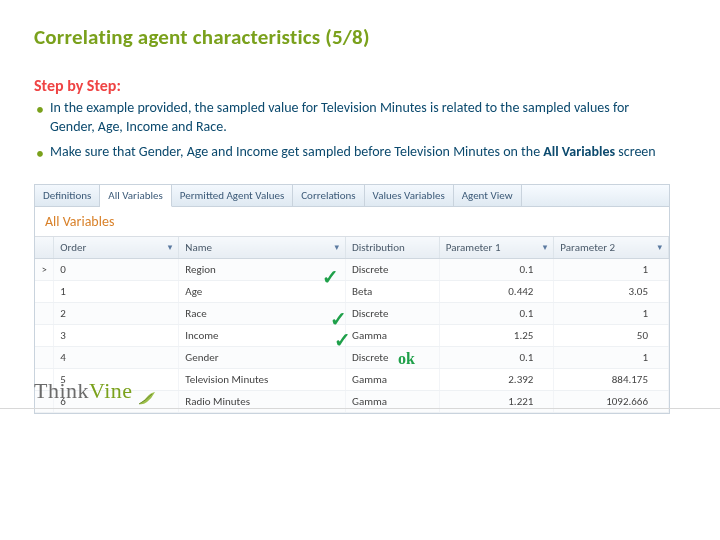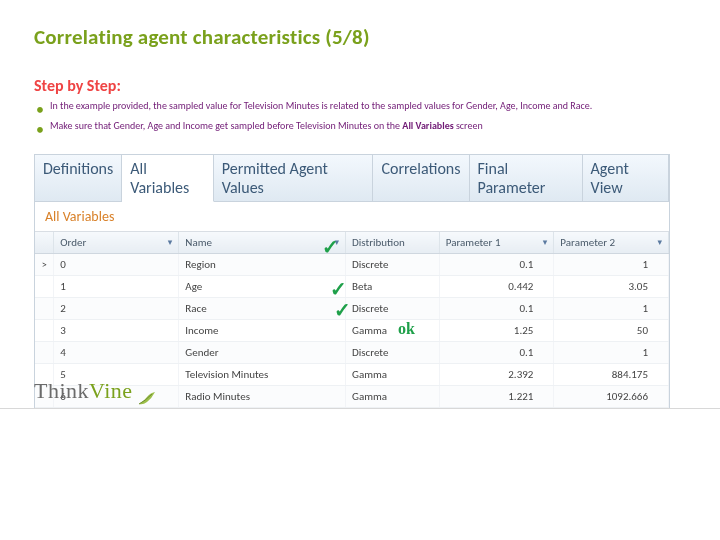--- a/index.html
+++ b/index.html
@@ -1,26 +1,26 @@
 <!DOCTYPE html>
 <html><head>
 <meta charset="utf-8">
 <style>
   * { box-sizing: border-box; margin: 0; padding: 0; }
   html, body { width: 720px; height: 540px; font-family: Calibri, "Segoe UI", Arial, sans-serif; background: #fff; color: #3d3d3d; }
   .slide { position: relative; width: 720px; height: 418px; padding: 24px 50px 0 34px; }
   .title { color: #7aa11c; font-size: 21px; font-weight: 600; letter-spacing: .2px; margin-bottom: 26px; }
   .step-label { font-weight: 700; font-size: 16px; margin-bottom: 4px; color: #ef4444; }
   ul.bullets { list-style: none; padding-left: 0; }
-  ul.bullets li { position: relative; padding-left: 16px; font-size: 10px; line-height: 1.35; color: #701a75; margin-bottom: 6px; }
+  ul.bullets li { position: relative; padding-left: 16px; font-size: 14px; line-height: 1.35; color: #0c4a6e; margin-bottom: 6px; }
   ul.bullets li::before { content: "•"; position: absolute; left: 2px; top: 0; color: #7aa11c; font-size: 16px; }
   .strong { font-weight: 700; }
 
   .panel { margin-top: 22px; border: 1px solid #c9d3dd; background: #eef2f6; width: 100%; }
-  .tabs { display: flex; align-items: stretch; background: linear-gradient(#f7fbff,#e3ecf4); border-bottom: 1px solid #c9d3dd; font-size: 16px; }
+  .tabs { display: flex; align-items: stretch; background: linear-gradient(#f7fbff,#e3ecf4); border-bottom: 1px solid #c9d3dd; font-size: 11px; }
   .tab { padding: 4px 8px; border-right: 1px solid #c9d3dd; color: #3c5a78; background: linear-gradient(#f3f8fd,#dfe9f2); cursor: default; }
   .tab.active { background: #fff; font-weight: 500; border-bottom: 1px solid #fff; margin-bottom: -1px; }
   .subtitle { color: #d9822b; font-size: 14px; padding: 6px 10px; background: #fff; border-bottom: 1px solid #d9dee4; }
   table.grid { width: 100%; border-collapse: collapse; font-size: 11px; background: #fff; }
   table.grid th { background: linear-gradient(#f6f9fc,#e7edf3); color: #4a5a6a; font-weight: 500; text-align: left; padding: 4px 6px; border-bottom: 1px solid #cfd7df; border-right: 1px solid #dde4ea; position: relative; }
   table.grid th .funnel { position: absolute; right: 6px; top: 4px; color: #5b7aa0; font-size: 9px; }
   table.grid td { padding: 4px 6px; border-bottom: 1px solid #eef1f4; border-right: 1px solid #f2f4f7; color: #444; }
   table.grid td.num { text-align: right; padding-right: 20px; }
   table.grid tr:nth-child(odd) td { background: #fbfcfd; }
   .rowmark { color: #8aa; font-size: 10px; text-align: center; width: 18px; }
@@ -49,21 +49,21 @@
     <li id="bullet2">Make sure that Gender, Age and Income get sampled before Television Minutes on the <span class="strong">All Variables</span> screen</li>
   </ul>
 
   <div class="relwrap">
     <div class="panel">
       <div class="tabs">
         <div class="tab">Definitions</div>
         <div class="tab active">All Variables</div>
         <div class="tab">Permitted Agent Values</div>
         <div class="tab">Correlations</div>
-        <div class="tab">Final Parameter</div>
+        <div class="tab">Values Variables</div>
         <div class="tab">Agent View</div>
       </div>
       <div class="subtitle">All Variables</div>
       <table class="grid">
         <thead>
           <tr>
             <th class="rowmark"></th>
             <th style="width:120px"><span>Order</span><span class="funnel">▾</span></th>
             <th style="width:160px"><span>Name</span><span class="funnel">▾</span></th>
             <th style="width:90px"><span>Distribution</span></th>

